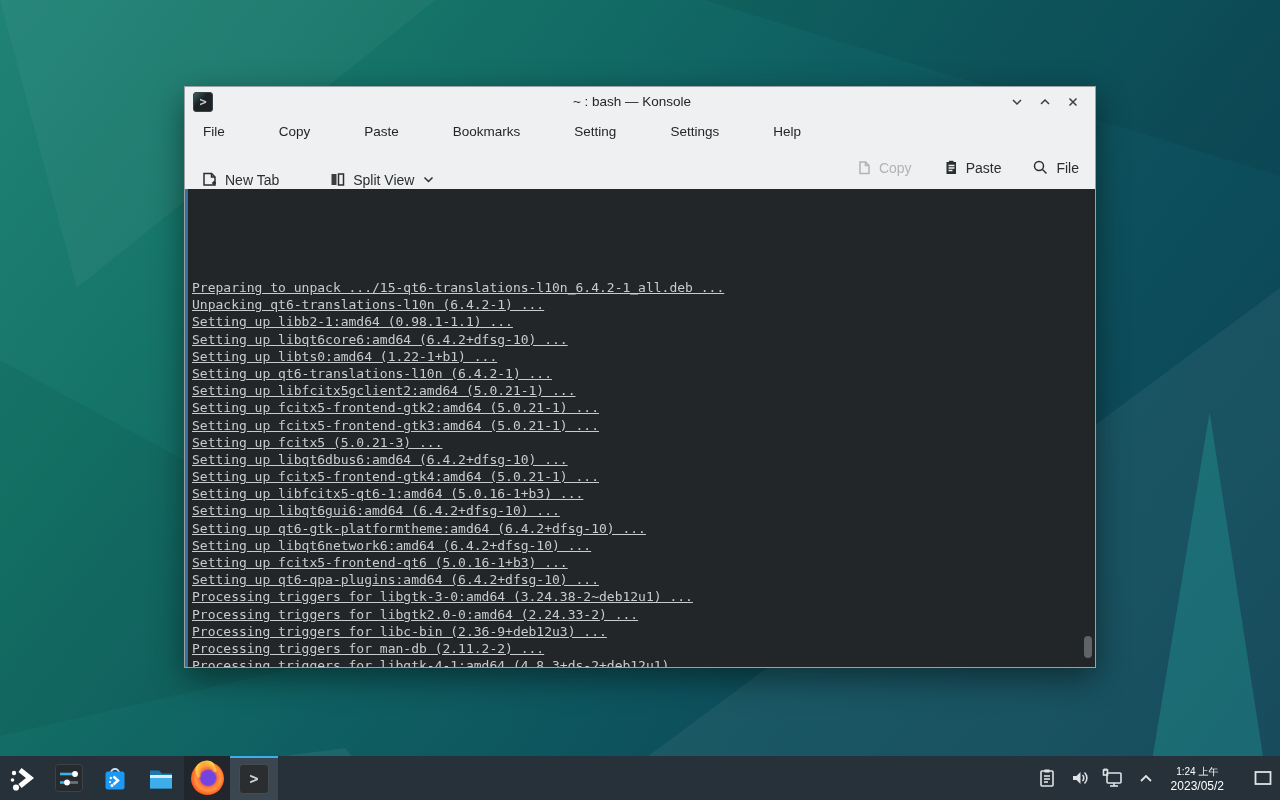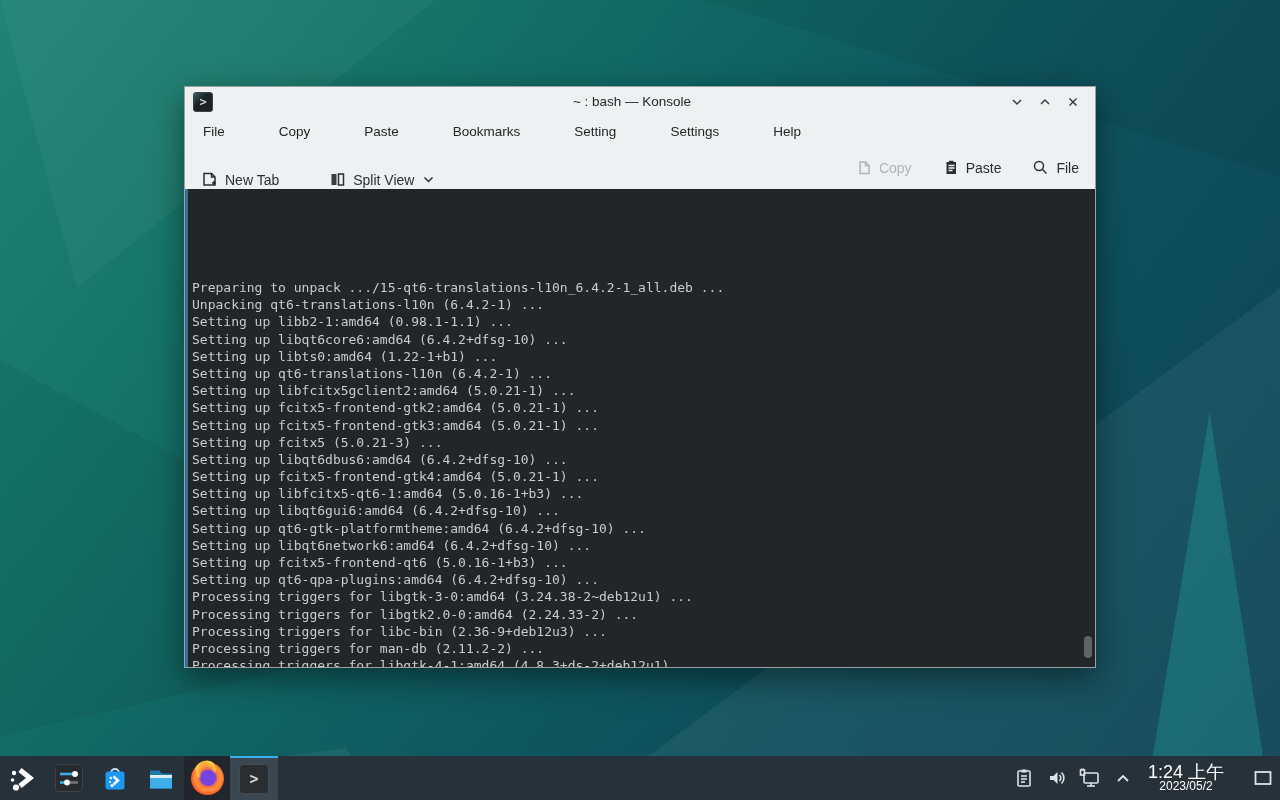--- a/index.html
+++ b/index.html
@@ -42,42 +42,42 @@
   .tb-left { display:flex; align-items:center; gap:50px;margin-top:24px; }
   .tb-right { margin-left:auto; display:flex; align-items:center; gap:31px; }
   .mini-chevron { position:absolute; bottom:-8px; left:58%; }
   .chev { margin-left:2px; }
 
   
   .terminal { flex:1 1 auto; background:#232629; position:relative; overflow:hidden; }
   .focus-strip { position:absolute; left:0; top:0; bottom:0; width:3px; background:#35719b; }
   .term-content { position:absolute; left:7px; top:4px; right:14px;
     font-family:"DejaVu Sans Mono", monospace; font-size:13px; line-height:17.2px; color:#c9cbcd; white-space:pre; }
-  .tline { height:17.2px; }
+  .tline { height:17.2px;text-decoration:underline; }
   .scroll-thumb { position:absolute; right:3px; bottom:9px; width:8px; height:22px; border-radius:4px; background:#5f6466; }
 
   
   .taskbar { position:absolute; left:0; bottom:0; width:1280px; height:44px; background:#27313a;
     display:flex; align-items:stretch; }
   .tb-icon-btn { width:46px; display:flex; align-items:center; justify-content:center; }
   .task-btn { width:46px; display:flex; align-items:center; justify-content:center; background:#20262b; }
   .task-btn.active { width:48px; background:#3a4750; border-top:2px solid #3daee9; }
   .konsole-glyph { width:30px; height:30px; background:#2a2e31; border:1px solid #454b4f; border-radius:4px;
     color:#cfd4d6; font-family:"DejaVu Sans Mono", monospace; font-size:15px; font-weight:bold;
     display:flex; align-items:center; justify-content:center; }
   .firefox-icon { width:33px; height:33px; border-radius:50%;
     background:radial-gradient(circle at 52% 48%, #7444e0 0%, #7444e0 30%, #ff7139 38%, #ff9640 52%, #ff4f1a 72%, #ffbd4f 100%); position:relative; }
   .firefox-icon::after { content:""; position:absolute; left:14%; top:-2%; width:60%; height:42%;
     background:radial-gradient(ellipse at 50% 100%, rgba(255,200,60,0) 40%, #ffcb44 70%);
     border-radius:50% 50% 0 0; transform:rotate(-18deg); }
   .tray { display:flex; align-items:center; gap:7px; margin-left:auto; }
   .tray-icon { width:26px; height:30px; display:flex; align-items:center; justify-content:center; }
   .tray-icon svg { stroke:#dfe3e5; fill:none; stroke-width:1.6; }
   .clock { display:flex; flex-direction:column; align-items:center; justify-content:center; color:#ffffff; padding:0 8px; margin-left:4px; }
-  .clock-time { font-size:18px; line-height:16px; }
+  .clock-time { font-size:10px; line-height:16px; }
   .clock-date { font-size:12px; line-height:13px; }
   .show-desktop { width:34px; margin-left:14px; display:flex; align-items:center; justify-content:center; }
 </style>
 </head>
 <body>
 
 <div class="wallpaper">
   <div class="facet f1"></div>
   <div class="facet f2"></div>
   <div class="facet f3"></div>

